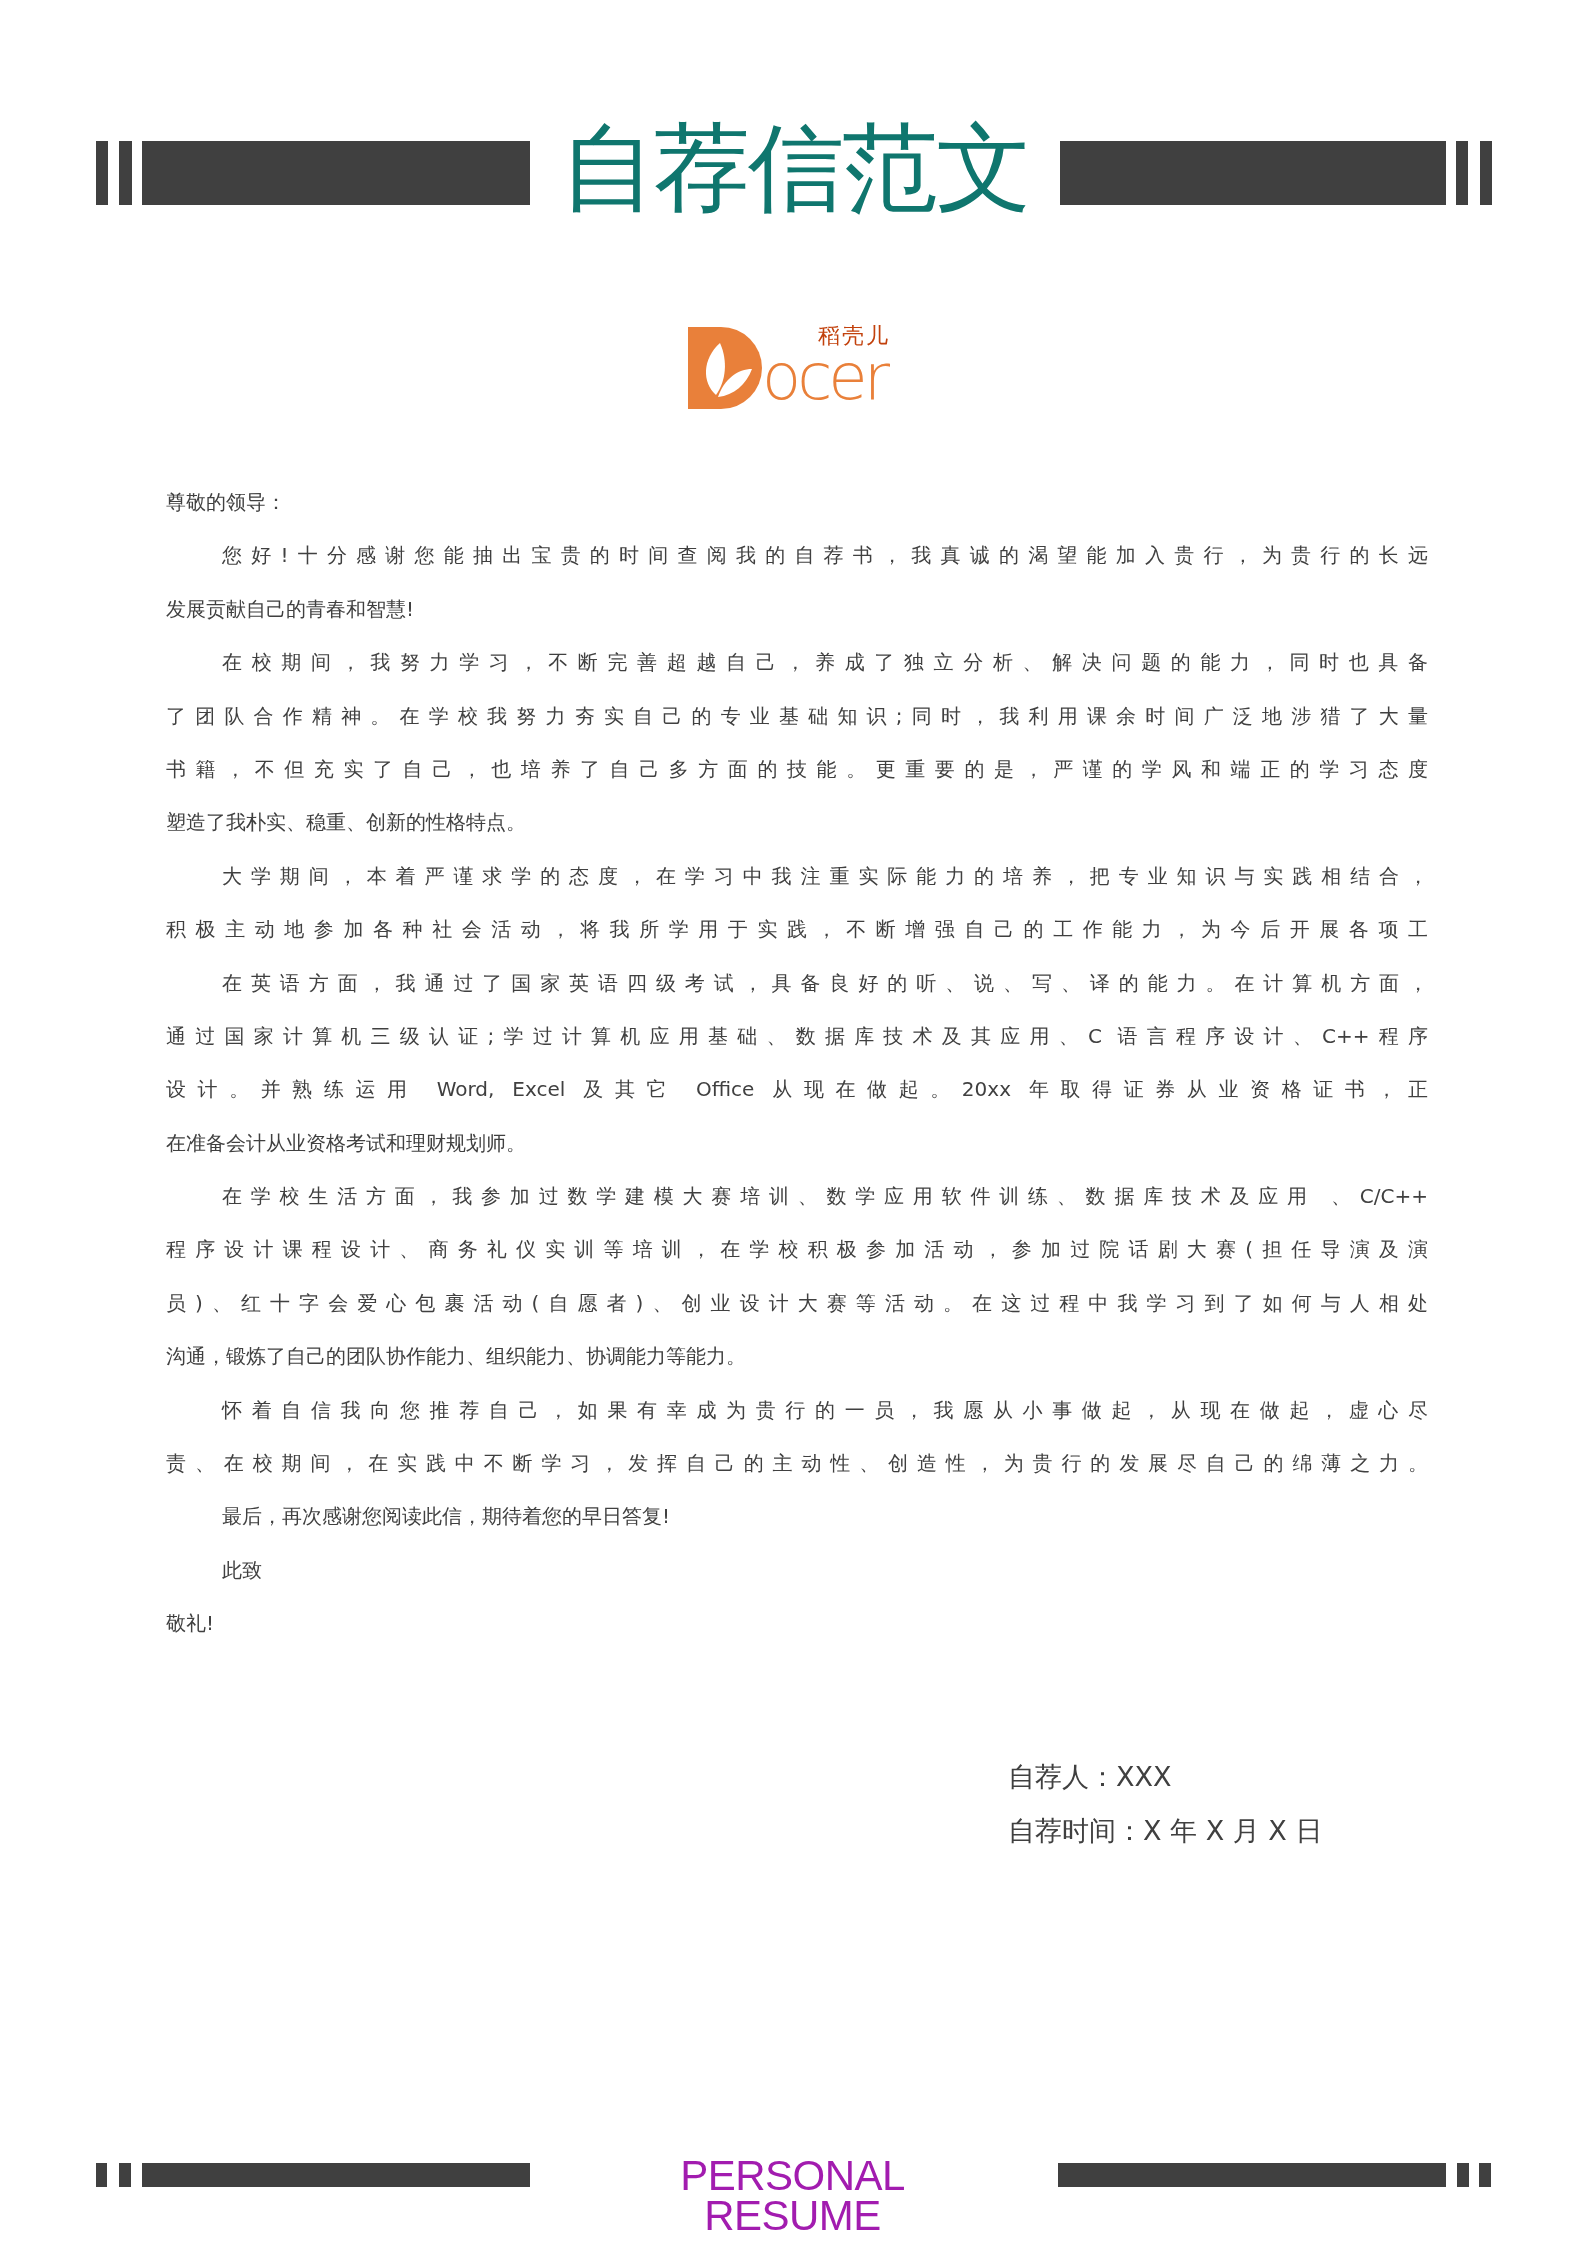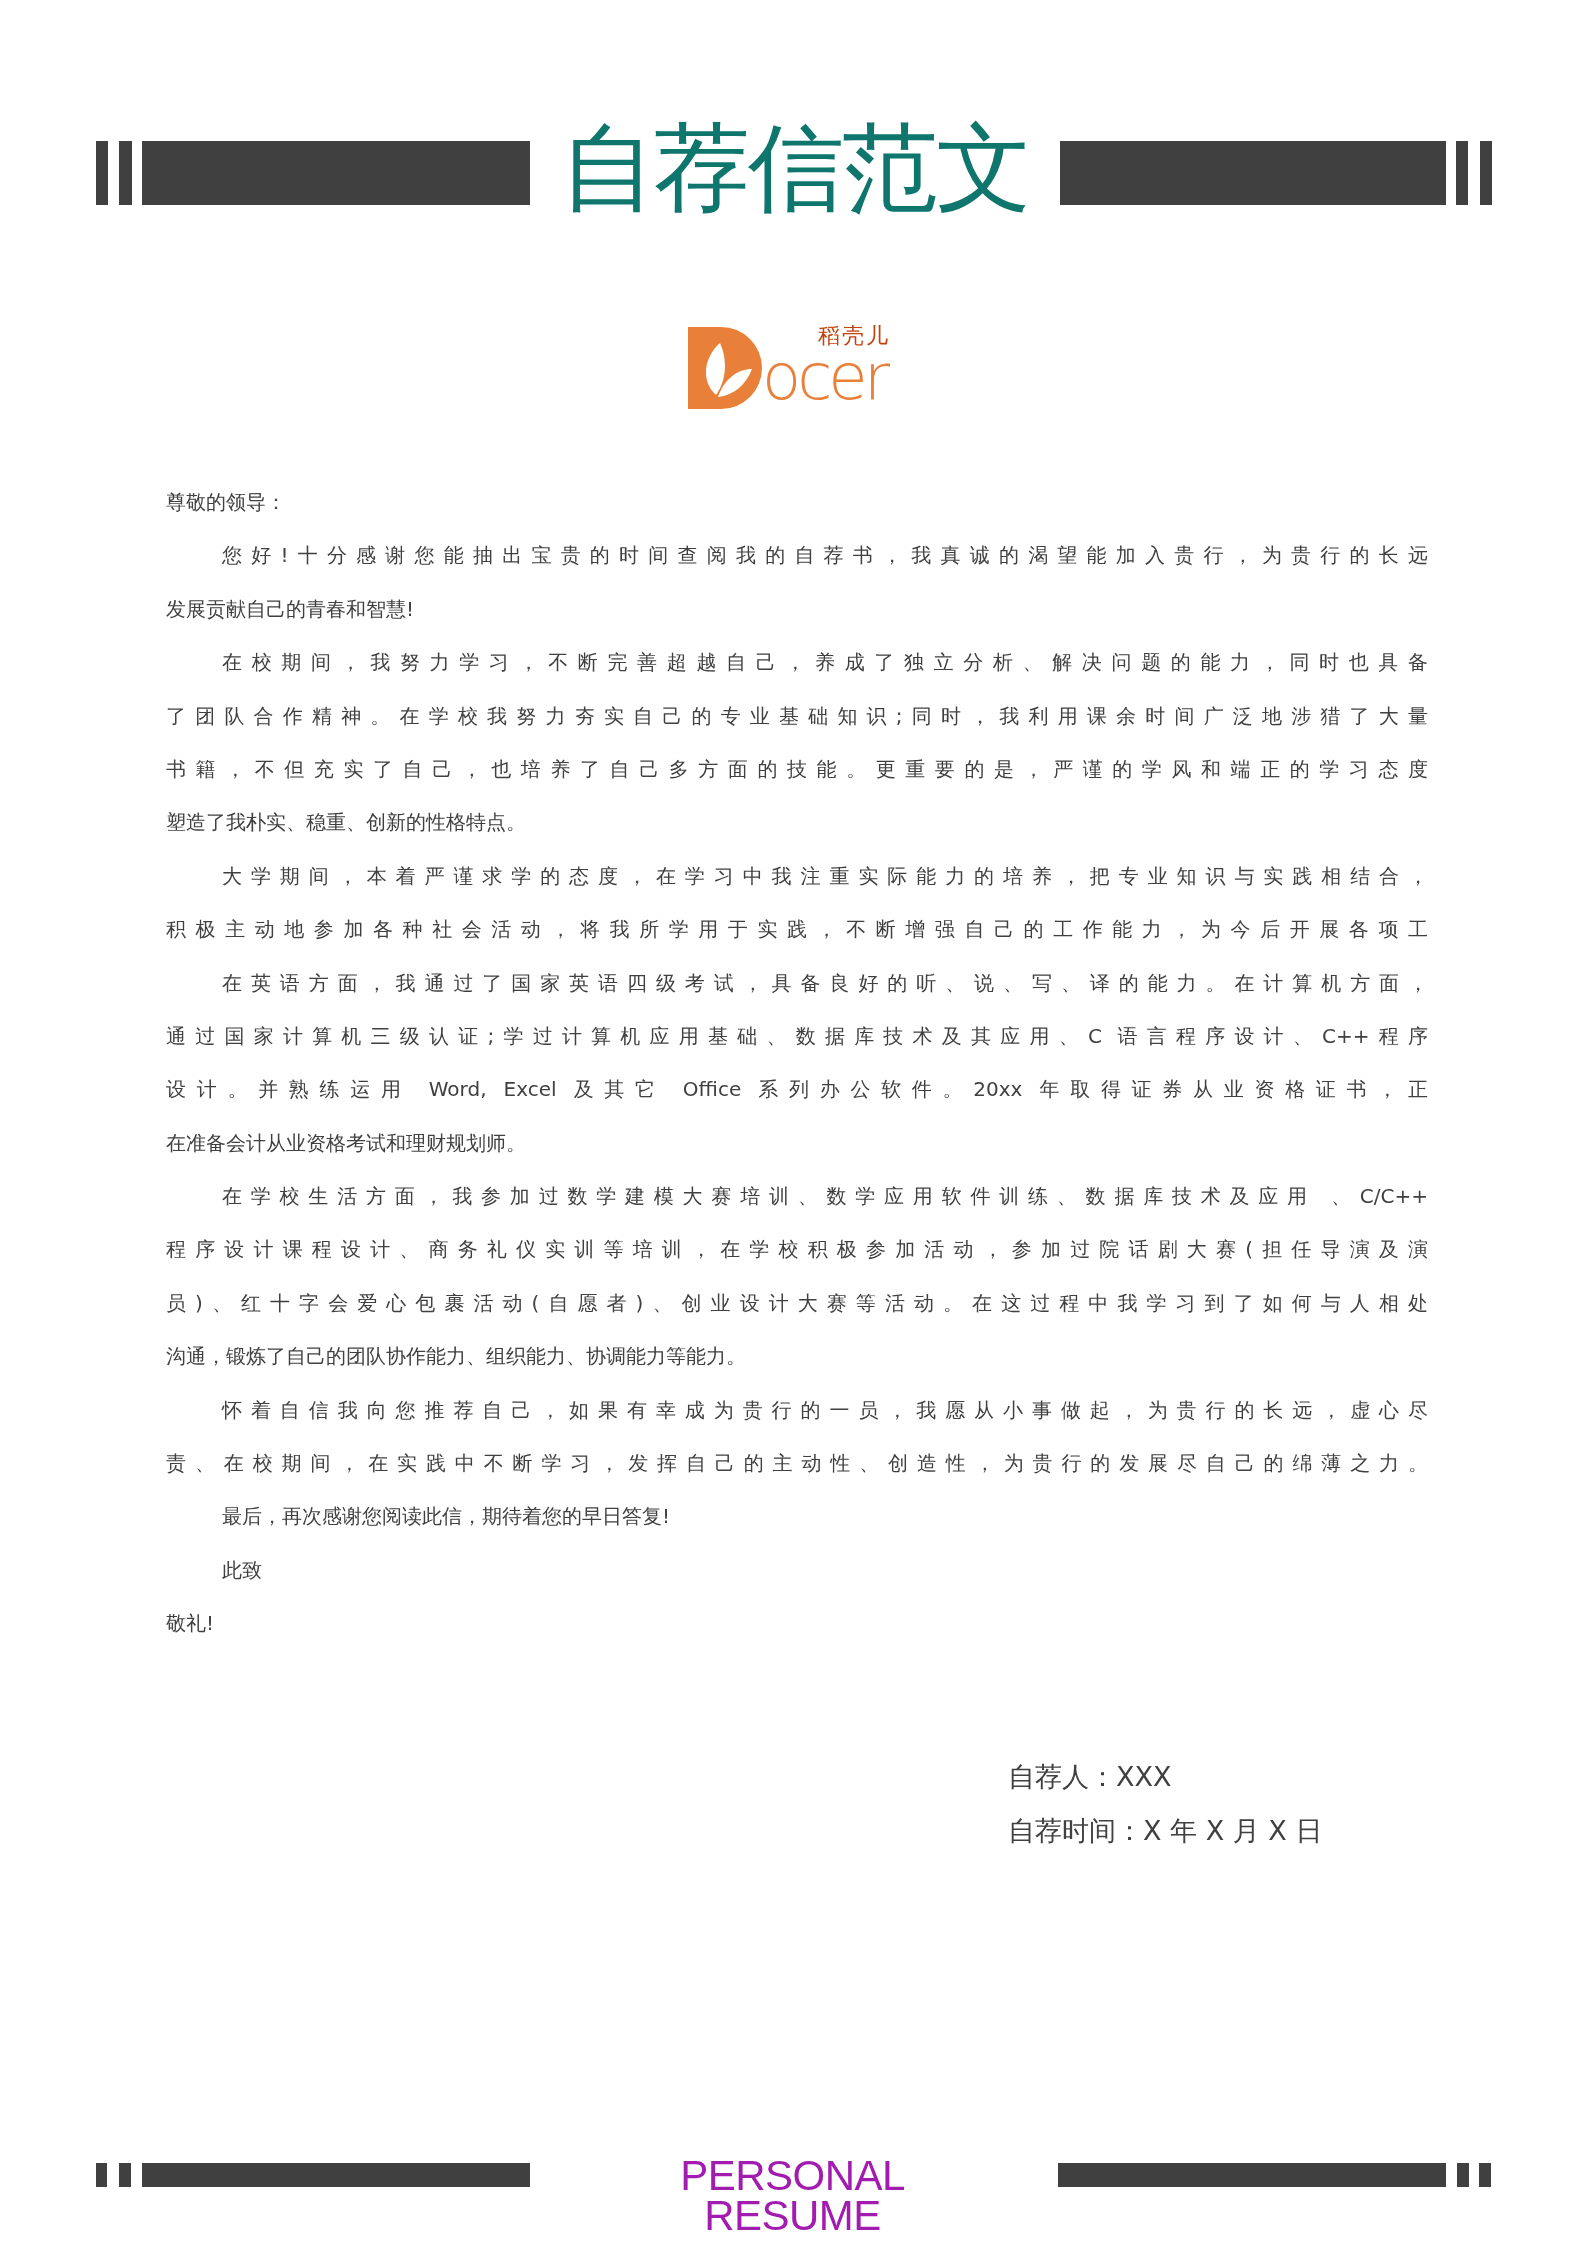--- a/index.html
+++ b/index.html
@@ -51,27 +51,27 @@
   <div class="line indent just">您好!十分感谢您能抽出宝贵的时间查阅我的自荐书，我真诚的渴望能加入贵行，为贵行的长远</div>
   <div class="line">发展贡献自己的青春和智慧!</div>
   <div class="line indent just">在校期间，我努力学习，不断完善超越自己，养成了独立分析、解决问题的能力，同时也具备</div>
   <div class="line just">了团队合作精神。在学校我努力夯实自己的专业基础知识;同时，我利用课余时间广泛地涉猎了大量</div>
   <div class="line just">书籍，不但充实了自己，也培养了自己多方面的技能。更重要的是，严谨的学风和端正的学习态度</div>
   <div class="line">塑造了我朴实、稳重、创新的性格特点。</div>
   <div class="line indent just">大学期间，本着严谨求学的态度，在学习中我注重实际能力的培养，把专业知识与实践相结合，</div>
   <div class="line just">积极主动地参加各种社会活动，将我所学用于实践，不断增强自己的工作能力，为今后开展各项工</div>
   <div class="line indent just">在英语方面，我通过了国家英语四级考试，具备良好的听、说、写、译的能力。在计算机方面，</div>
   <div class="line just">通过国家计算机三级认证;学过计算机应用基础、数据库技术及其应用、C 语言程序设计、C++程序</div>
-  <div class="line just">设计。并熟练运用 Word, Excel 及其它 Office 系列办公软件。20xx 年取得证券从业资格证书，正</div>
+  <div class="line just">设计。并熟练运用 Word, Excel 及其它 Office 从现在做起。20xx 年取得证券从业资格证书，正</div>
   <div class="line">在准备会计从业资格考试和理财规划师。</div>
   <div class="line indent just">在学校生活方面，我参加过数学建模大赛培训、数学应用软件训练、数据库技术及应用 、C/C++</div>
   <div class="line just">程序设计课程设计、商务礼仪实训等培训，在学校积极参加活动，参加过院话剧大赛(担任导演及演</div>
   <div class="line just">员)、红十字会爱心包裹活动(自愿者)、创业设计大赛等活动。在这过程中我学习到了如何与人相处</div>
   <div class="line">沟通，锻炼了自己的团队协作能力、组织能力、协调能力等能力。</div>
-  <div class="line indent just">怀着自信我向您推荐自己，如果有幸成为贵行的一员，我愿从小事做起，为贵行的长远，虚心尽</div>
+  <div class="line indent just">怀着自信我向您推荐自己，如果有幸成为贵行的一员，我愿从小事做起，从现在做起，虚心尽</div>
   <div class="line just">责、在校期间，在实践中不断学习，发挥自己的主动性、创造性，为贵行的发展尽自己的绵薄之力。</div>
   <div class="line indent">最后，再次感谢您阅读此信，期待着您的早日答复!</div>
   <div class="line indent">此致</div>
   <div class="line">敬礼!</div>
 </div>
 
 <div class="sig">
   <div>自荐人：XXX</div>
   <div>自荐时间：X 年 X 月 X 日</div>
 </div>

